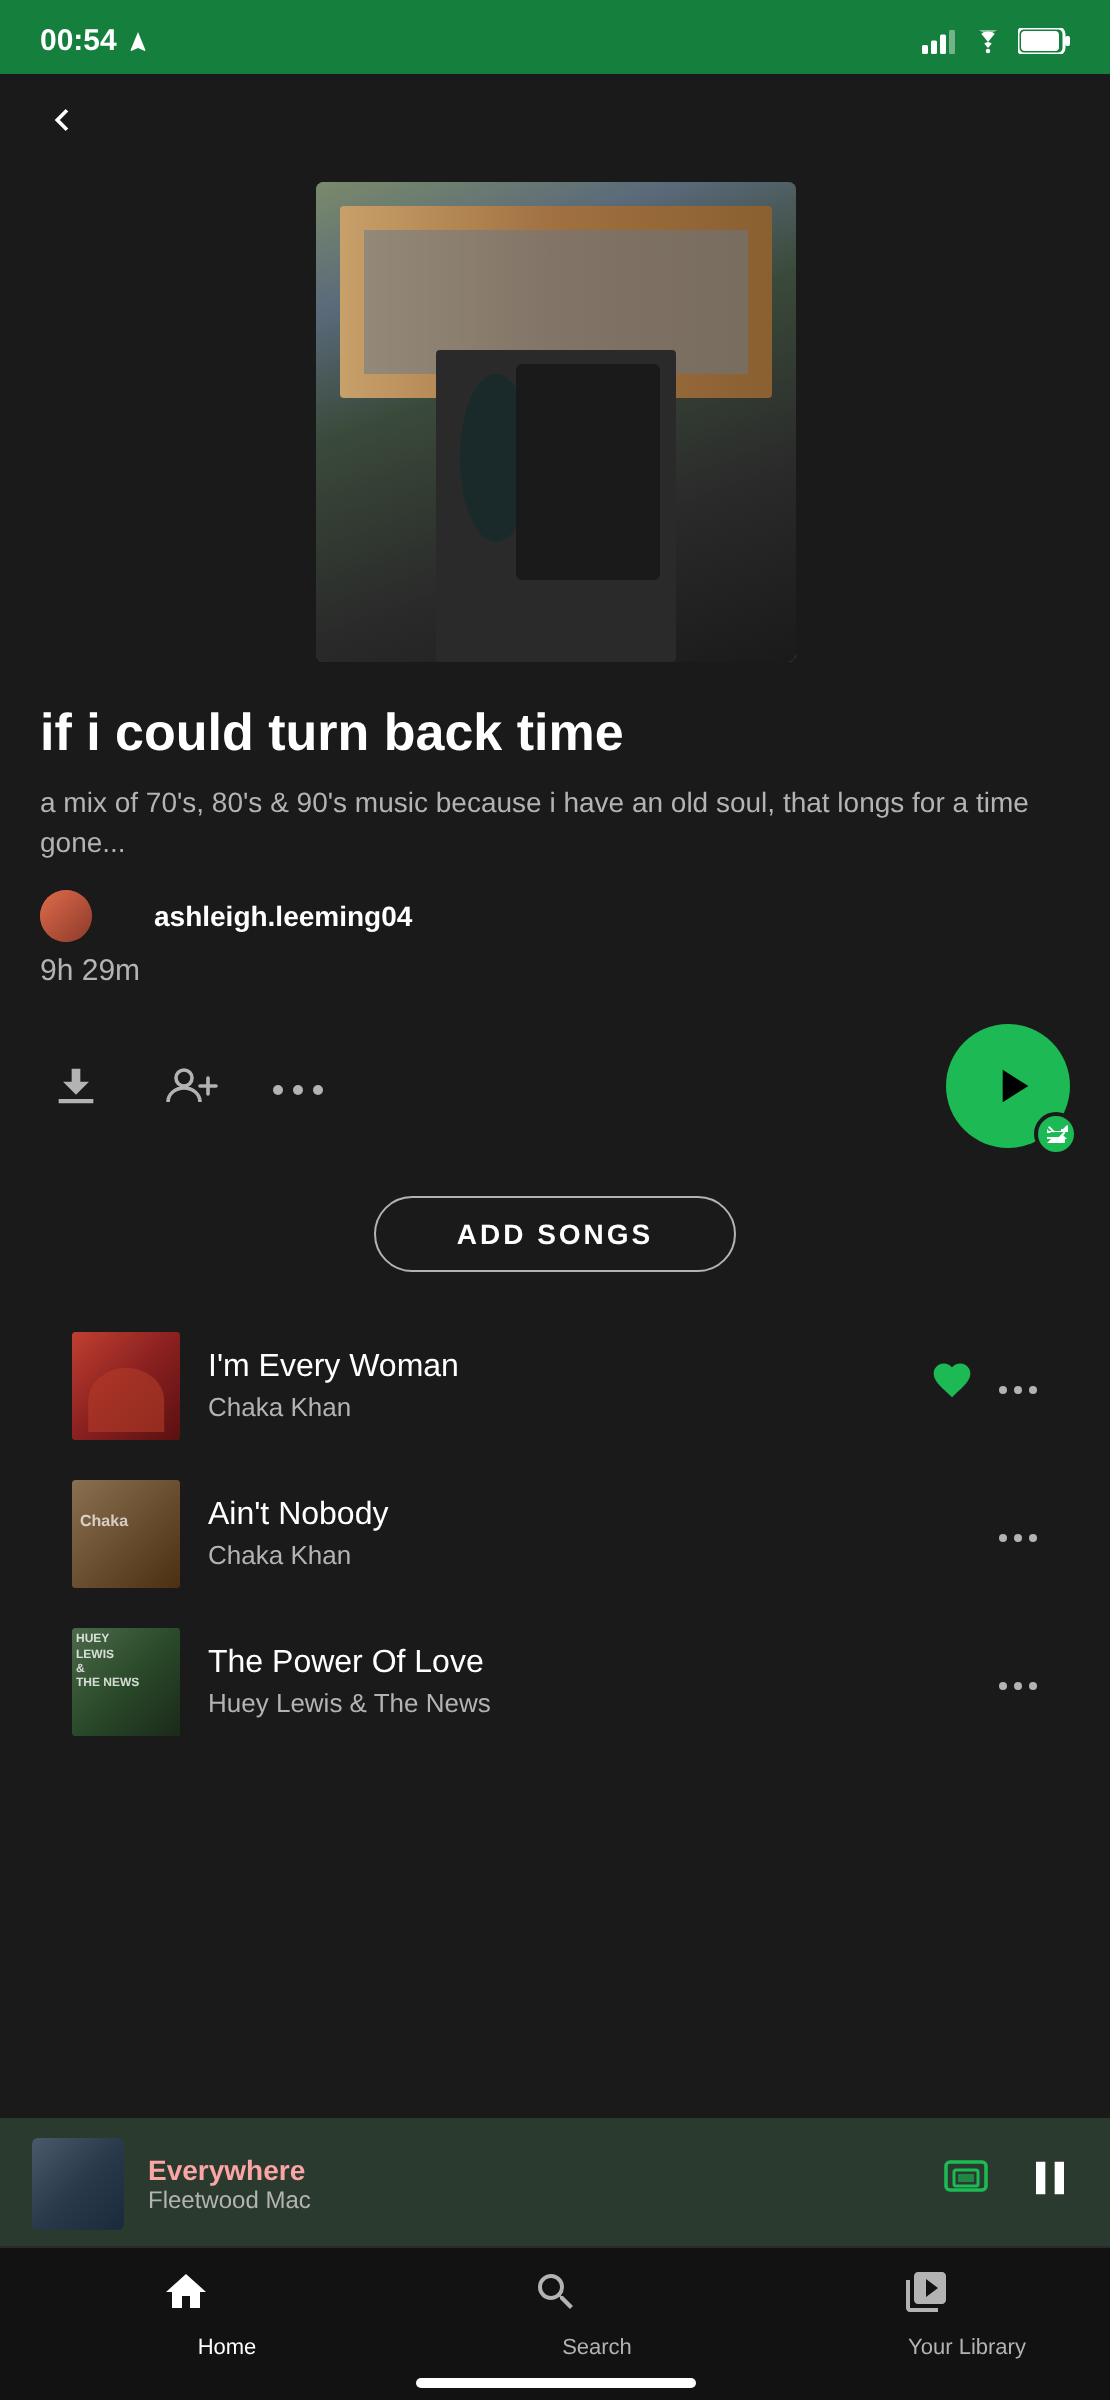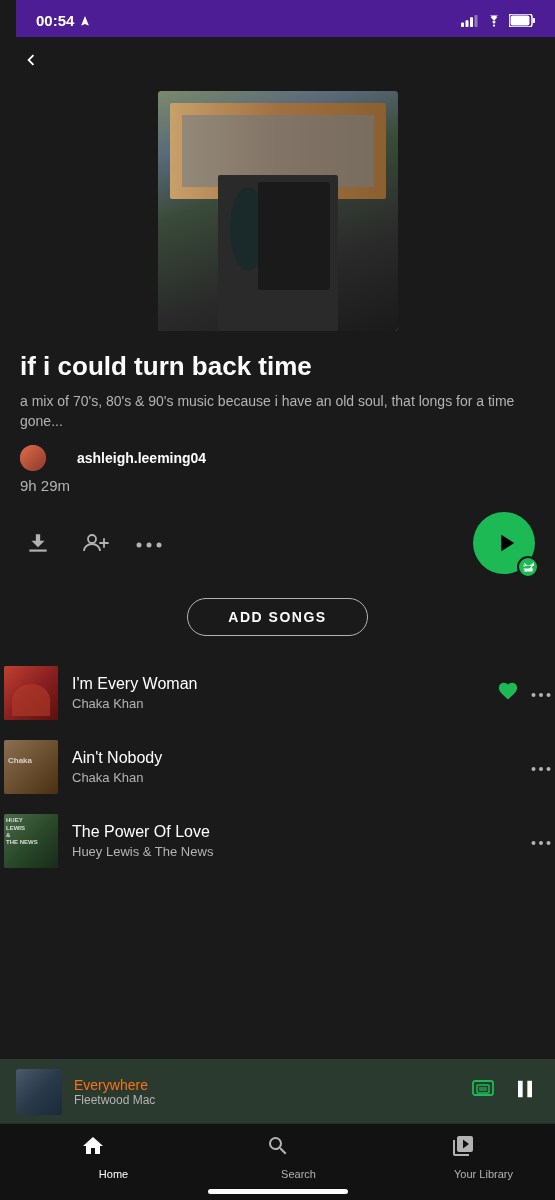--- a/index.html
+++ b/index.html
@@ -13,22 +13,21 @@
       color: #fff;
       overflow-x: hidden;
     }
 
     
     .status-bar {
       display: flex;
       justify-content: space-between;
       align-items: center;
       padding: 12px 20px 8px;
-      background: #4c1d95;
-      margin-left: 16px;
+      background: #15803d;
     }
     .status-time {
       font-size: 15px;
       font-weight: 600;
       color: #fff;
       display: flex;
       align-items: center;
       gap: 5px;
     }
     .status-icons {
@@ -197,21 +196,21 @@
       cursor: pointer;
     }
 
     
     .song-list {
       padding: 0;
     }
     .song-item {
       display: flex;
       align-items: center;
-      padding: 10px 4px;
+      padding: 10px 36px;
       gap: 14px;
     }
     .song-thumb {
       width: 54px;
       height: 54px;
       border-radius: 2px;
       overflow: hidden;
       flex-shrink: 0;
       background: #444;
     }
@@ -263,22 +262,22 @@
       border-radius: 3px;
       background: #3a4a3f;
       overflow: hidden;
       flex-shrink: 0;
     }
     .np-info {
       flex: 1;
     }
     .np-title {
       font-size: 14px;
-      font-weight: 400;
-      color: #f97316;
+      font-weight: 700;
+      color: #fca5a5;
     }
     .np-artist {
       font-size: 12px;
       color: #b3b3b3;
     }
     .np-controls {
       display: flex;
       align-items: center;
       gap: 16px;
     }

